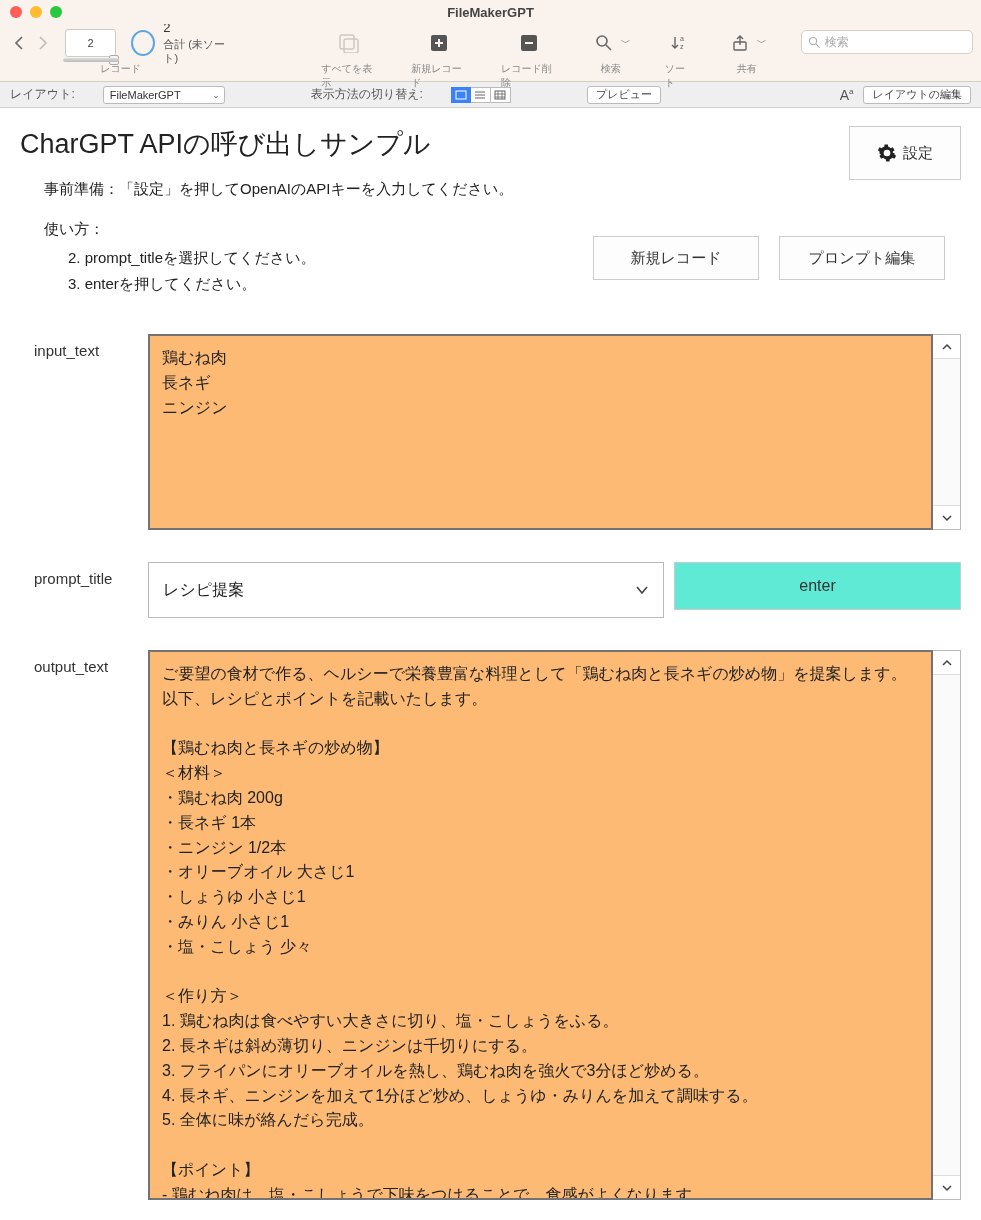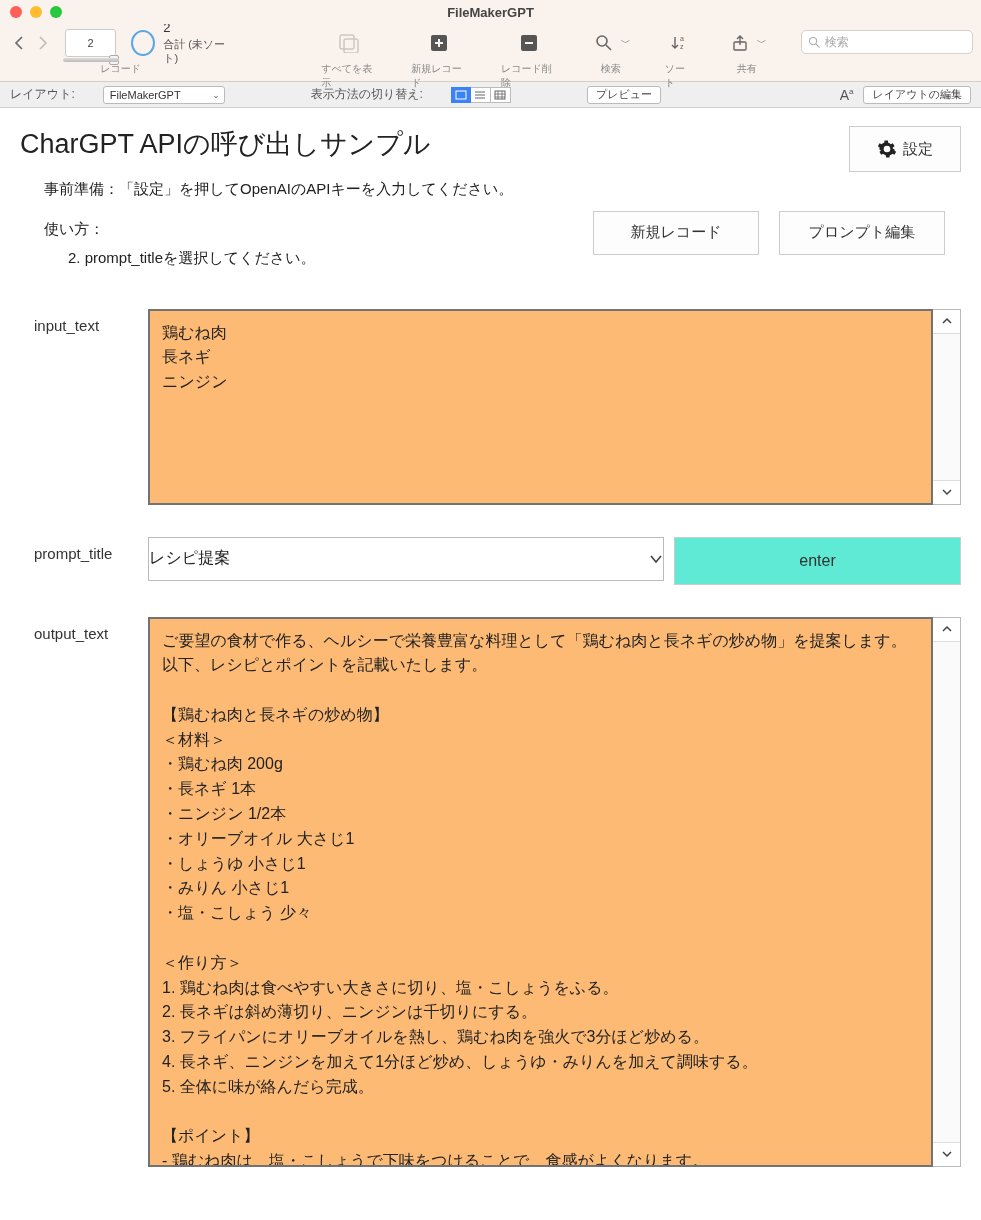--- a/index.html
+++ b/index.html
@@ -96,21 +96,21 @@
     border: 1px solid #bbb; background: #fff; border-radius: 3px; height: 18px;
     padding: 0 8px; font-size: 11px; color: #444; display: flex; align-items: center;
   }
   .subbar .right { margin-left: auto; display: flex; align-items: center; gap: 10px; }
   
   .content { padding: 18px 20px; }
   .page-title { font-size: 27px; font-weight: 400; color: #222; margin-bottom: 14px; }
   .header-row { display: flex; align-items: flex-start; }
   .header-text { flex: 1; }
   .settings-btn {
-    border: 1px solid #ccc; background: #fdfdfd; height: 46px; width: 112px;
+    border: 1px solid #ccc; background: #fdfdfd; height: 54px; width: 112px;
     display: flex; align-items: center; justify-content: center; gap: 6px;
     font-size: 15px; color: #333; cursor: pointer;
   }
   .instr { font-size: 15px; margin-left: 24px; margin-bottom: 4px; line-height: 1.7; }
   .ol { margin-left: 48px; font-size: 15px; line-height: 1.7; }
   .action-row { display: flex; gap: 20px; justify-content: flex-end; margin: 12px 16px 24px 0; }
   .big-btn {
     border: 1px solid #ccc; background: #fdfdfd; width: 166px; height: 44px;
     display: flex; align-items: center; justify-content: center; font-size: 15px; color: #333;
     cursor: pointer;
@@ -125,22 +125,22 @@
   .textbox.tall { height: 196px; }
   .textbox.output { height: 550px; overflow: hidden; }
   .scroll-col {
     width: 28px; border: 1px solid #bbb; border-left: none; background: #fafafa;
     display: flex; flex-direction: column; justify-content: space-between;
   }
   .scroll-btn { height: 24px; display: flex; align-items: center; justify-content: center; color: #555; font-size: 12px; cursor: pointer; border-bottom: 1px solid #ddd; background:#fff; }
   .scroll-btn.bottom { border-bottom: none; border-top: 1px solid #ddd; }
   .prompt-row { display: flex; align-items: stretch; margin-bottom: 32px; }
   .select-box {
-    width: 516px; border: 1px solid #bbb; height: 44px; display: flex; align-items: center;
-    justify-content: space-between; padding: 0 0; font-size: 16px; color: #222; background:#fff;
+    width: 516px; border: 1px solid #bbb; height: 56px; display: flex; align-items: center;
+    justify-content: space-between; padding: 0 14px; font-size: 16px; color: #222; background:#fff;
   }
   .enter-btn {
     margin-left: 10px; flex: 1; border: 1px solid #ccc; background: #5eead4; height: 48px;
     display: flex; align-items: center; justify-content: center; font-size: 16px; color: #333; cursor: pointer;
     max-width: 296px;
   }
   .chev { font-size: 16px; color: #666; }
   svg { display: block; }
 </style>
 </head>
@@ -318,20 +318,21 @@
         <path fill="#222" d="M12 8a4 4 0 100 8 4 4 0 000-8zm9 4c0 .6-.05 1.2-.15 1.8l2.1 1.6-2 3.4-2.5-1a9 9 0 01-3.1 1.8l-.4 2.6h-4l-.4-2.6a9 9 0 01-3.1-1.8l-2.5 1-2-3.4 2.1-1.6C3.05 13.2 3 12.6 3 12s.05-1.2 .15-1.8L1.05 8.6l2-3.4 2.5 1a9 9 0 013.1-1.8L9.05 1.8h4l.4 2.6a9 9 0 013.1 1.8l2.5-1 2 3.4-2.1 1.6c.1.6.15 1.2.15 1.8z"></path>
       </svg>
       <span>設定</span>
     </div>
   </div>
 
   <div style="height:10px"></div>
   <div class="instr">使い方：</div>
   <div class="ol">
     <div>2. prompt_titleを選択してください。</div>
+    <div>3. enterを押してください。</div>
   </div>
 
   <div class="action-row" style="margin-top:-60px;">
     <div class="big-btn">
       <span>新規レコード</span>
     </div>
     <div class="big-btn">
       <span>プロンプト編集</span>
     </div>
   </div>

